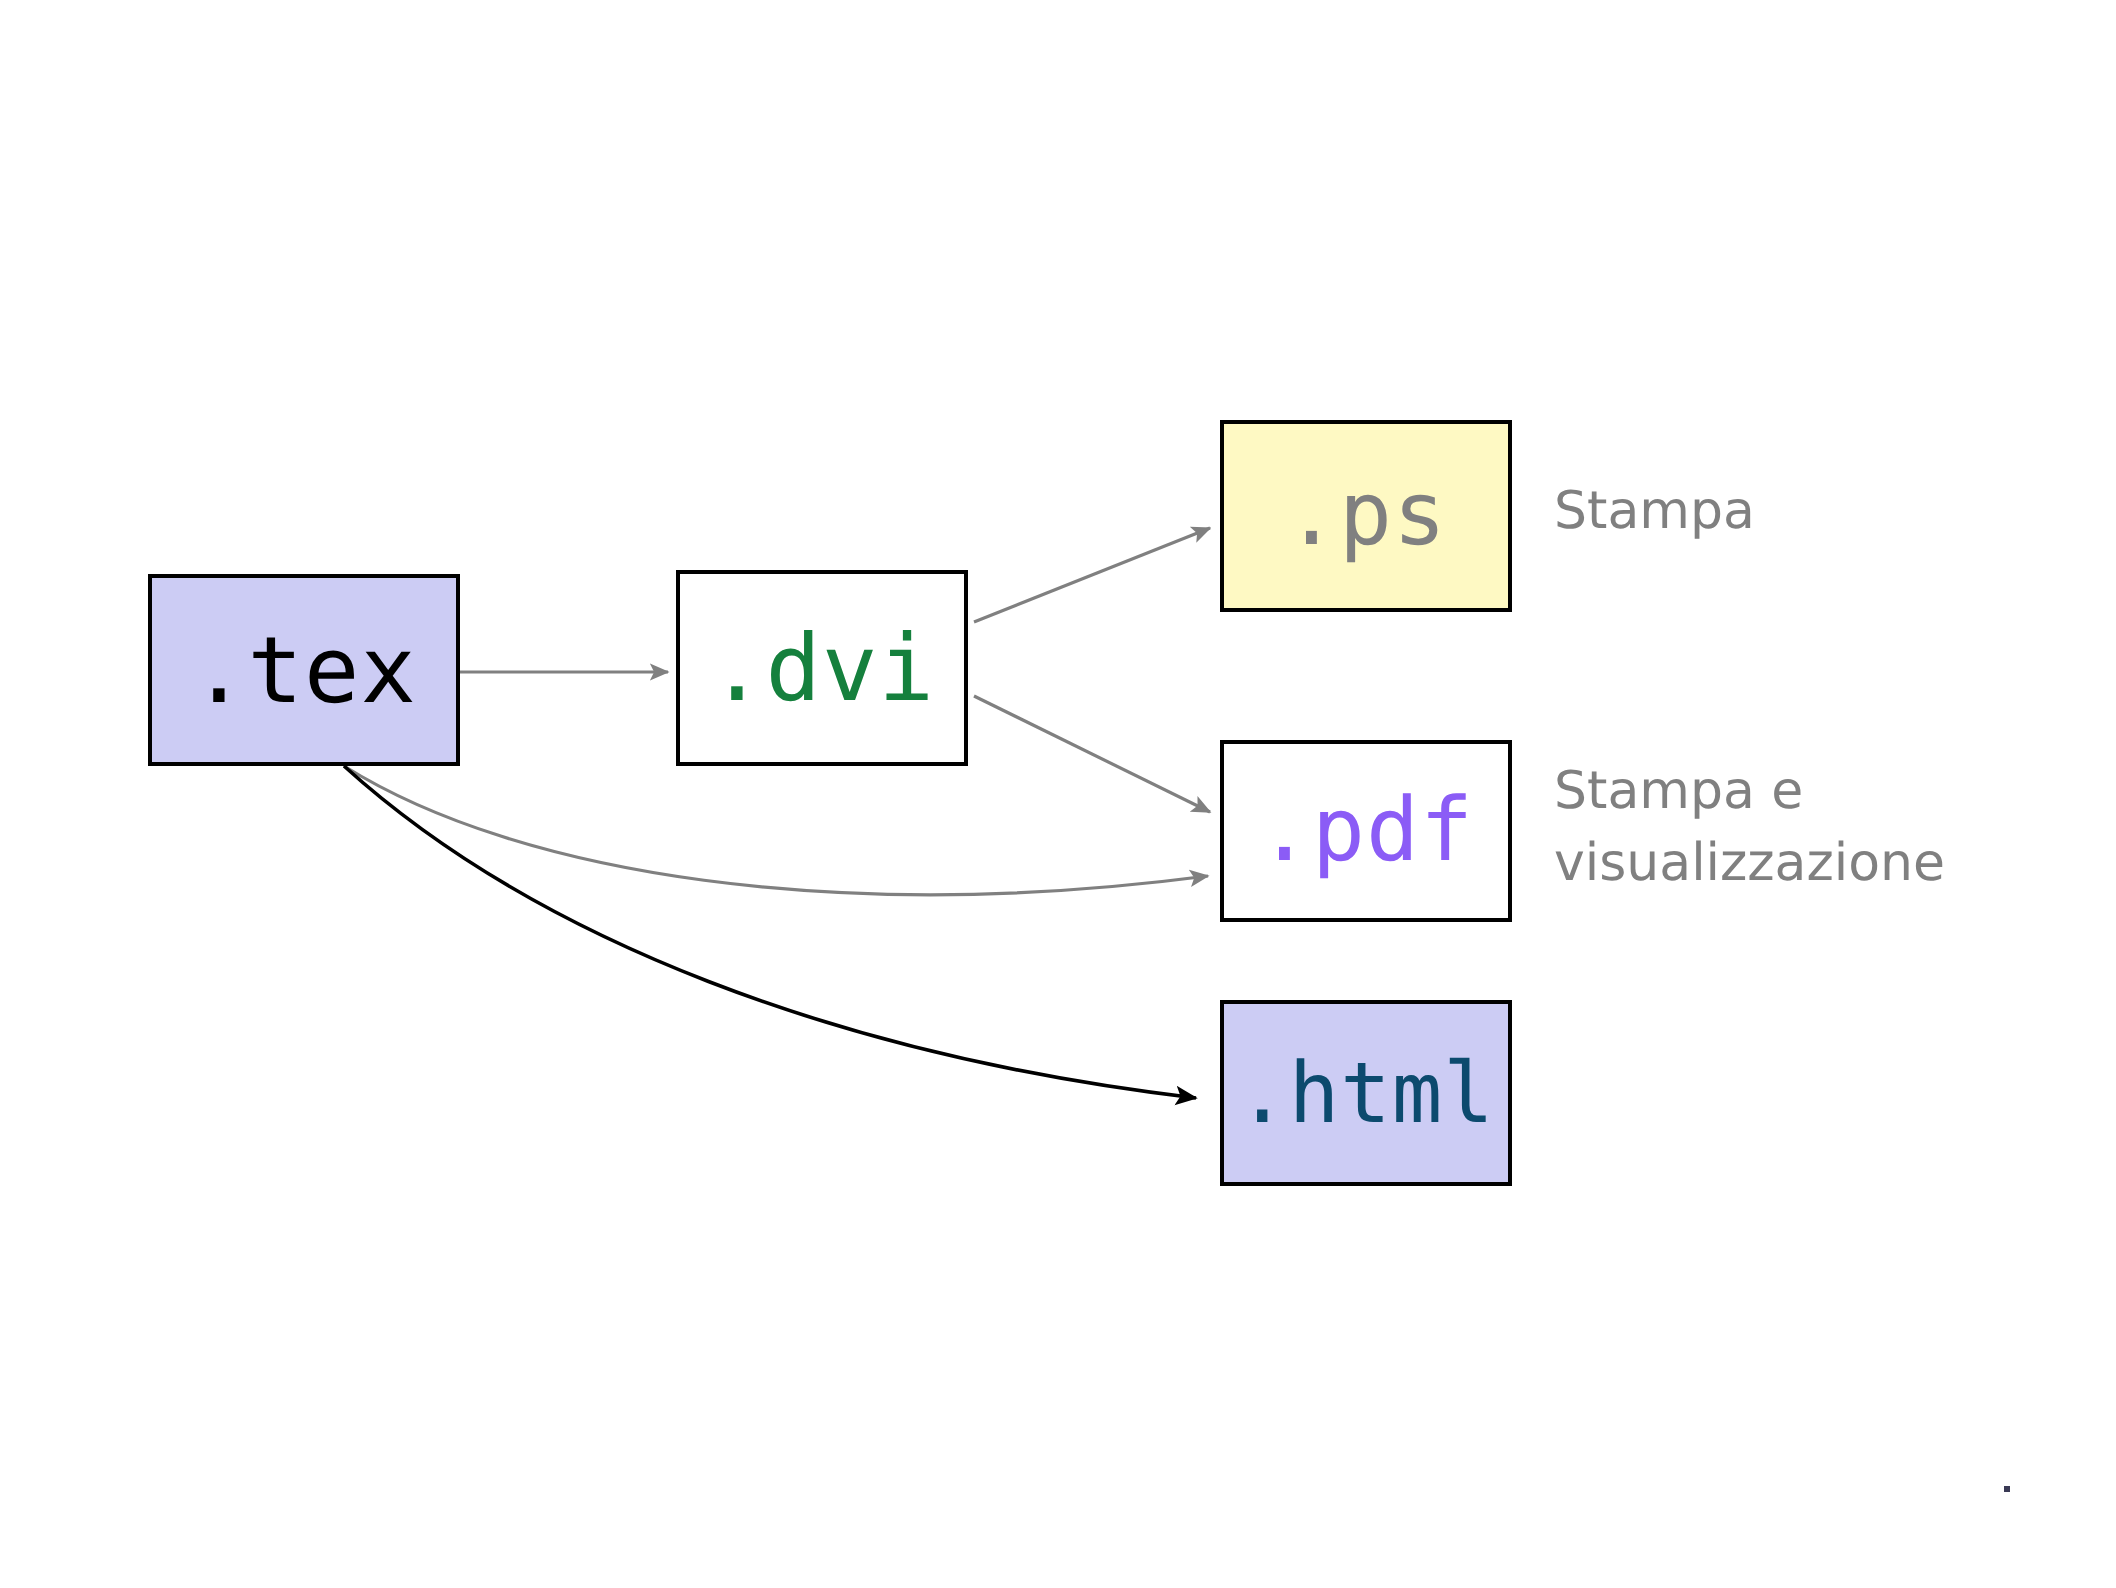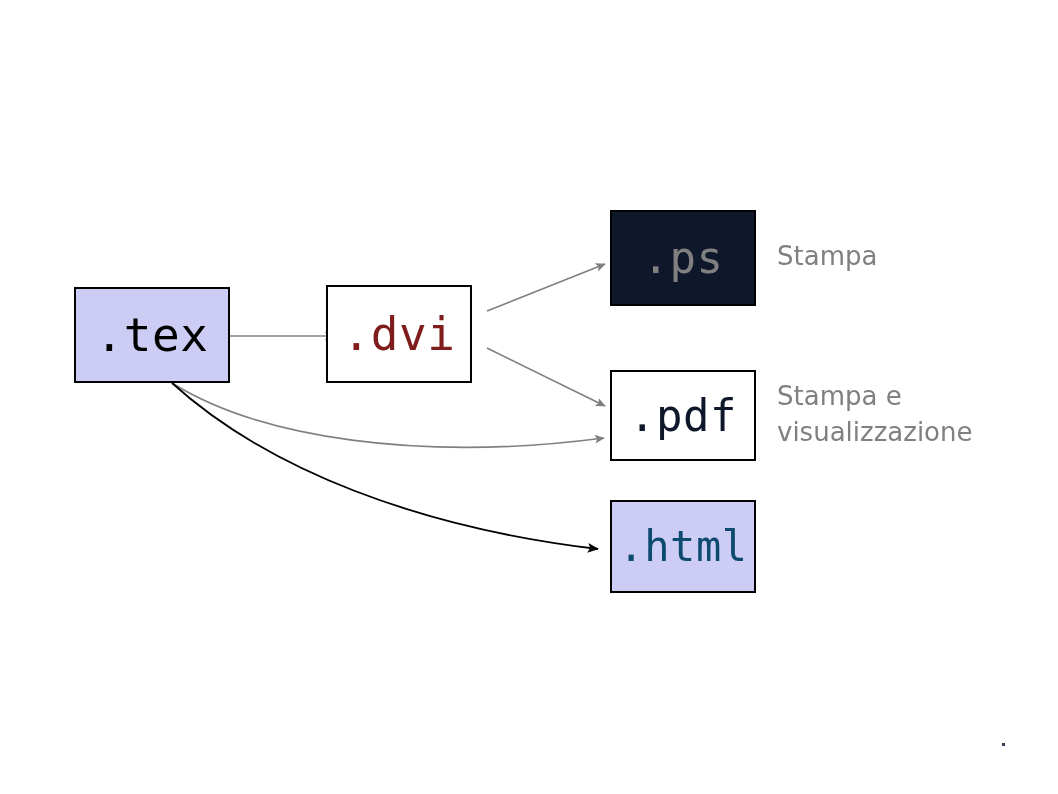--- a/index.html
+++ b/index.html
@@ -45,44 +45,44 @@
   .node-tex {
     left: 74px;
     top: 287px;
     width: 156px;
     height: 96px;
     background: #ccccf4;
     color: #000000;
     font-size: 46px;
   }
   .node-dvi {
-    left: 326px;
+    left: 338px;
     top: 285px;
     width: 146px;
     height: 98px;
     background: #ffffff;
-    color: #7f1d1d;
+    color: #15803d;
     font-size: 46px;
   }
   .node-ps {
     left: 610px;
     top: 210px;
     width: 146px;
     height: 96px;
-    background: #0f172a;
+    background: #fef9c3;
     color: #808080;
     font-size: 44px;
   }
   .node-pdf {
     left: 610px;
     top: 370px;
     width: 146px;
     height: 91px;
     background: #ffffff;
-    color: #0f172a;
+    color: #8b5cf6;
     font-size: 44px;
   }
   .node-html {
     left: 610px;
     top: 500px;
     width: 146px;
     height: 93px;
     background: #ccccf4;
     color: #0c4a6e;
     font-size: 42px;

